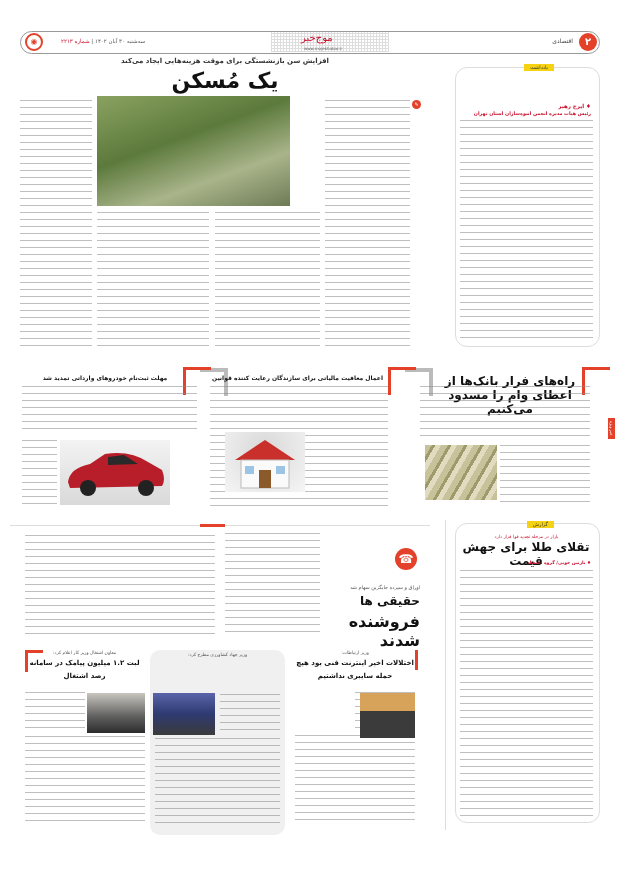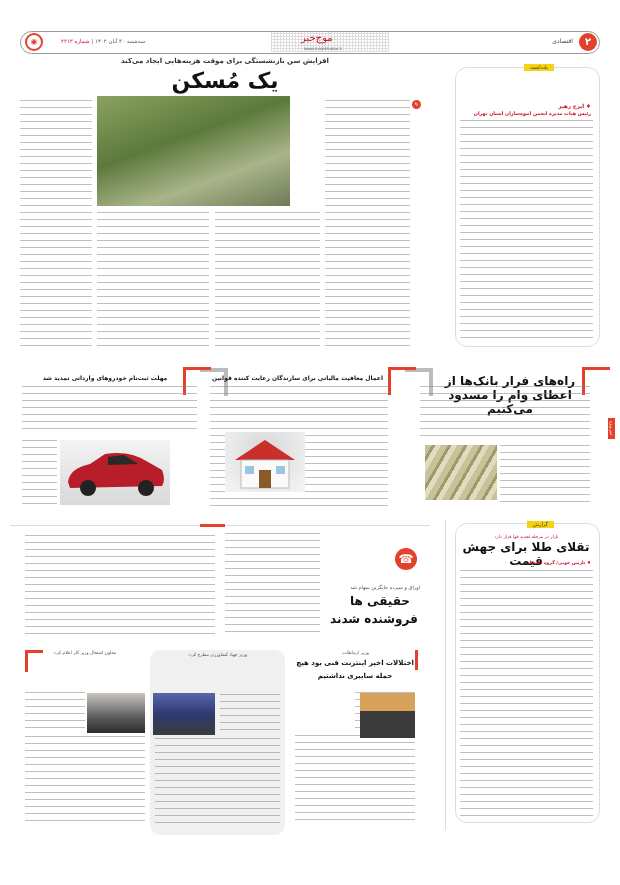--- a/index.html
+++ b/index.html
@@ -109,22 +109,22 @@
   <div class="abs h-main" style="right:8px;top:16px;width:130px;font-size:12px">تقلای طلا برای جهش قیمت</div>
   <div class="abs red-author" style="right:8px;top:36px;font-size:4.5px">♦ نازنین خوبی/ گروه اقتصاد</div>
   <div class="abs txt txt-lines" style="right:6px;top:46px;width:133px;height:248px"></div>
 </div>
 <div class="abs" style="left:445px;top:520px;width:1px;height:310px;background:#ddd"></div>
 
 <div class="abs" style="left:10px;top:525px;width:420px;height:1px;background:#ddd"></div>
 <div class="abs" style="left:200px;top:524px;width:25px;height:3px;background:#e4412b"></div>
 <div class="abs icon-circle" style="left:395px;top:548px;width:22px;height:22px;font-size:12px;line-height:22px">☎</div>
 <div class="abs" style="left:320px;top:584px;font-size:5px;color:#555;width:100px;text-align:right">اوراق و سپرده جایگزین سهام شد</div>
-<div class="abs h-main" style="left:340px;top:594px;width:80px;font-size:12px;text-align:center">حقیقی ها</div>
-<div class="abs h-main" style="left:330px;top:612px;width:90px;font-size:12px;text-align:left">فروشنده شدند</div>
+<div class="abs h-main" style="left:340px;top:594px;width:80px;font-size:12px;text-align:right">حقیقی ها</div>
+<div class="abs h-main" style="left:330px;top:612px;width:90px;font-size:16px;text-align:right">فروشنده شدند</div>
 <div class="abs txt txt-lines" style="left:225px;top:533px;width:95px;height:100px"></div>
 <div class="abs txt txt-lines" style="left:25px;top:535px;width:190px;height:100px"></div>
 
 <div class="abs" style="left:290px;top:650px;width:130px;height:180px">
   <div class="abs" style="right:0;top:0;width:130px;text-align:center;font-size:4.5px;color:#555">وزیر ارتباطات:</div>
   <div class="abs h-main" style="right:5px;top:7px;width:120px;font-size:7px;line-height:13px">اختلالات اخیر اینترنت فنی بود هیچ حمله سایبری نداشتیم</div>
 
   <div class="abs txt txt-lines" style="right:5px;top:42px;width:60px;height:40px"></div>
   <div class="abs txt txt-lines" style="right:5px;top:85px;width:120px;height:90px"></div>
 </div>
@@ -133,18 +133,19 @@
 
 <div class="abs gray-panel" style="left:150px;top:650px;width:135px;height:185px">
   <div class="abs" style="right:0;top:2px;width:135px;text-align:center;font-size:4.5px;color:#555">وزیر جهاد کشاورزی مطرح کرد:</div>
   <div class="abs txt txt-lines" style="right:5px;top:44px;width:60px;height:40px"></div>
   <div class="abs photo-man2" style="right:70px;top:43px;width:62px;height:42px"></div>
   <div class="abs txt txt-lines" style="right:5px;top:88px;width:125px;height:90px"></div>
 </div>
 
 <div class="abs" style="left:22px;top:650px;width:125px;height:180px">
   <div class="abs" style="right:0;top:0;width:125px;text-align:center;font-size:4.5px;color:#555">معاون اشتغال وزیر کار اعلام کرد:</div>
+  <div class="abs h-main" style="right:5px;top:7px;width:115px;font-size:7px;line-height:13px">لبت ۱.۲ میلیون پیامک در سامانه رصد اشتغال</div>
   <div class="abs txt txt-lines" style="right:62px;top:42px;width:60px;height:40px"></div>
   <div class="abs photo-man3" style="right:2px;top:43px;width:58px;height:40px"></div>
   <div class="abs txt txt-lines" style="right:2px;top:86px;width:120px;height:90px"></div>
 </div>
 <div class="abs" style="left:25px;top:650px;width:3px;height:22px;background:#e4412b"></div>
 <div class="abs" style="left:25px;top:650px;width:18px;height:3px;background:#e4412b"></div>
 
 </body></html>

